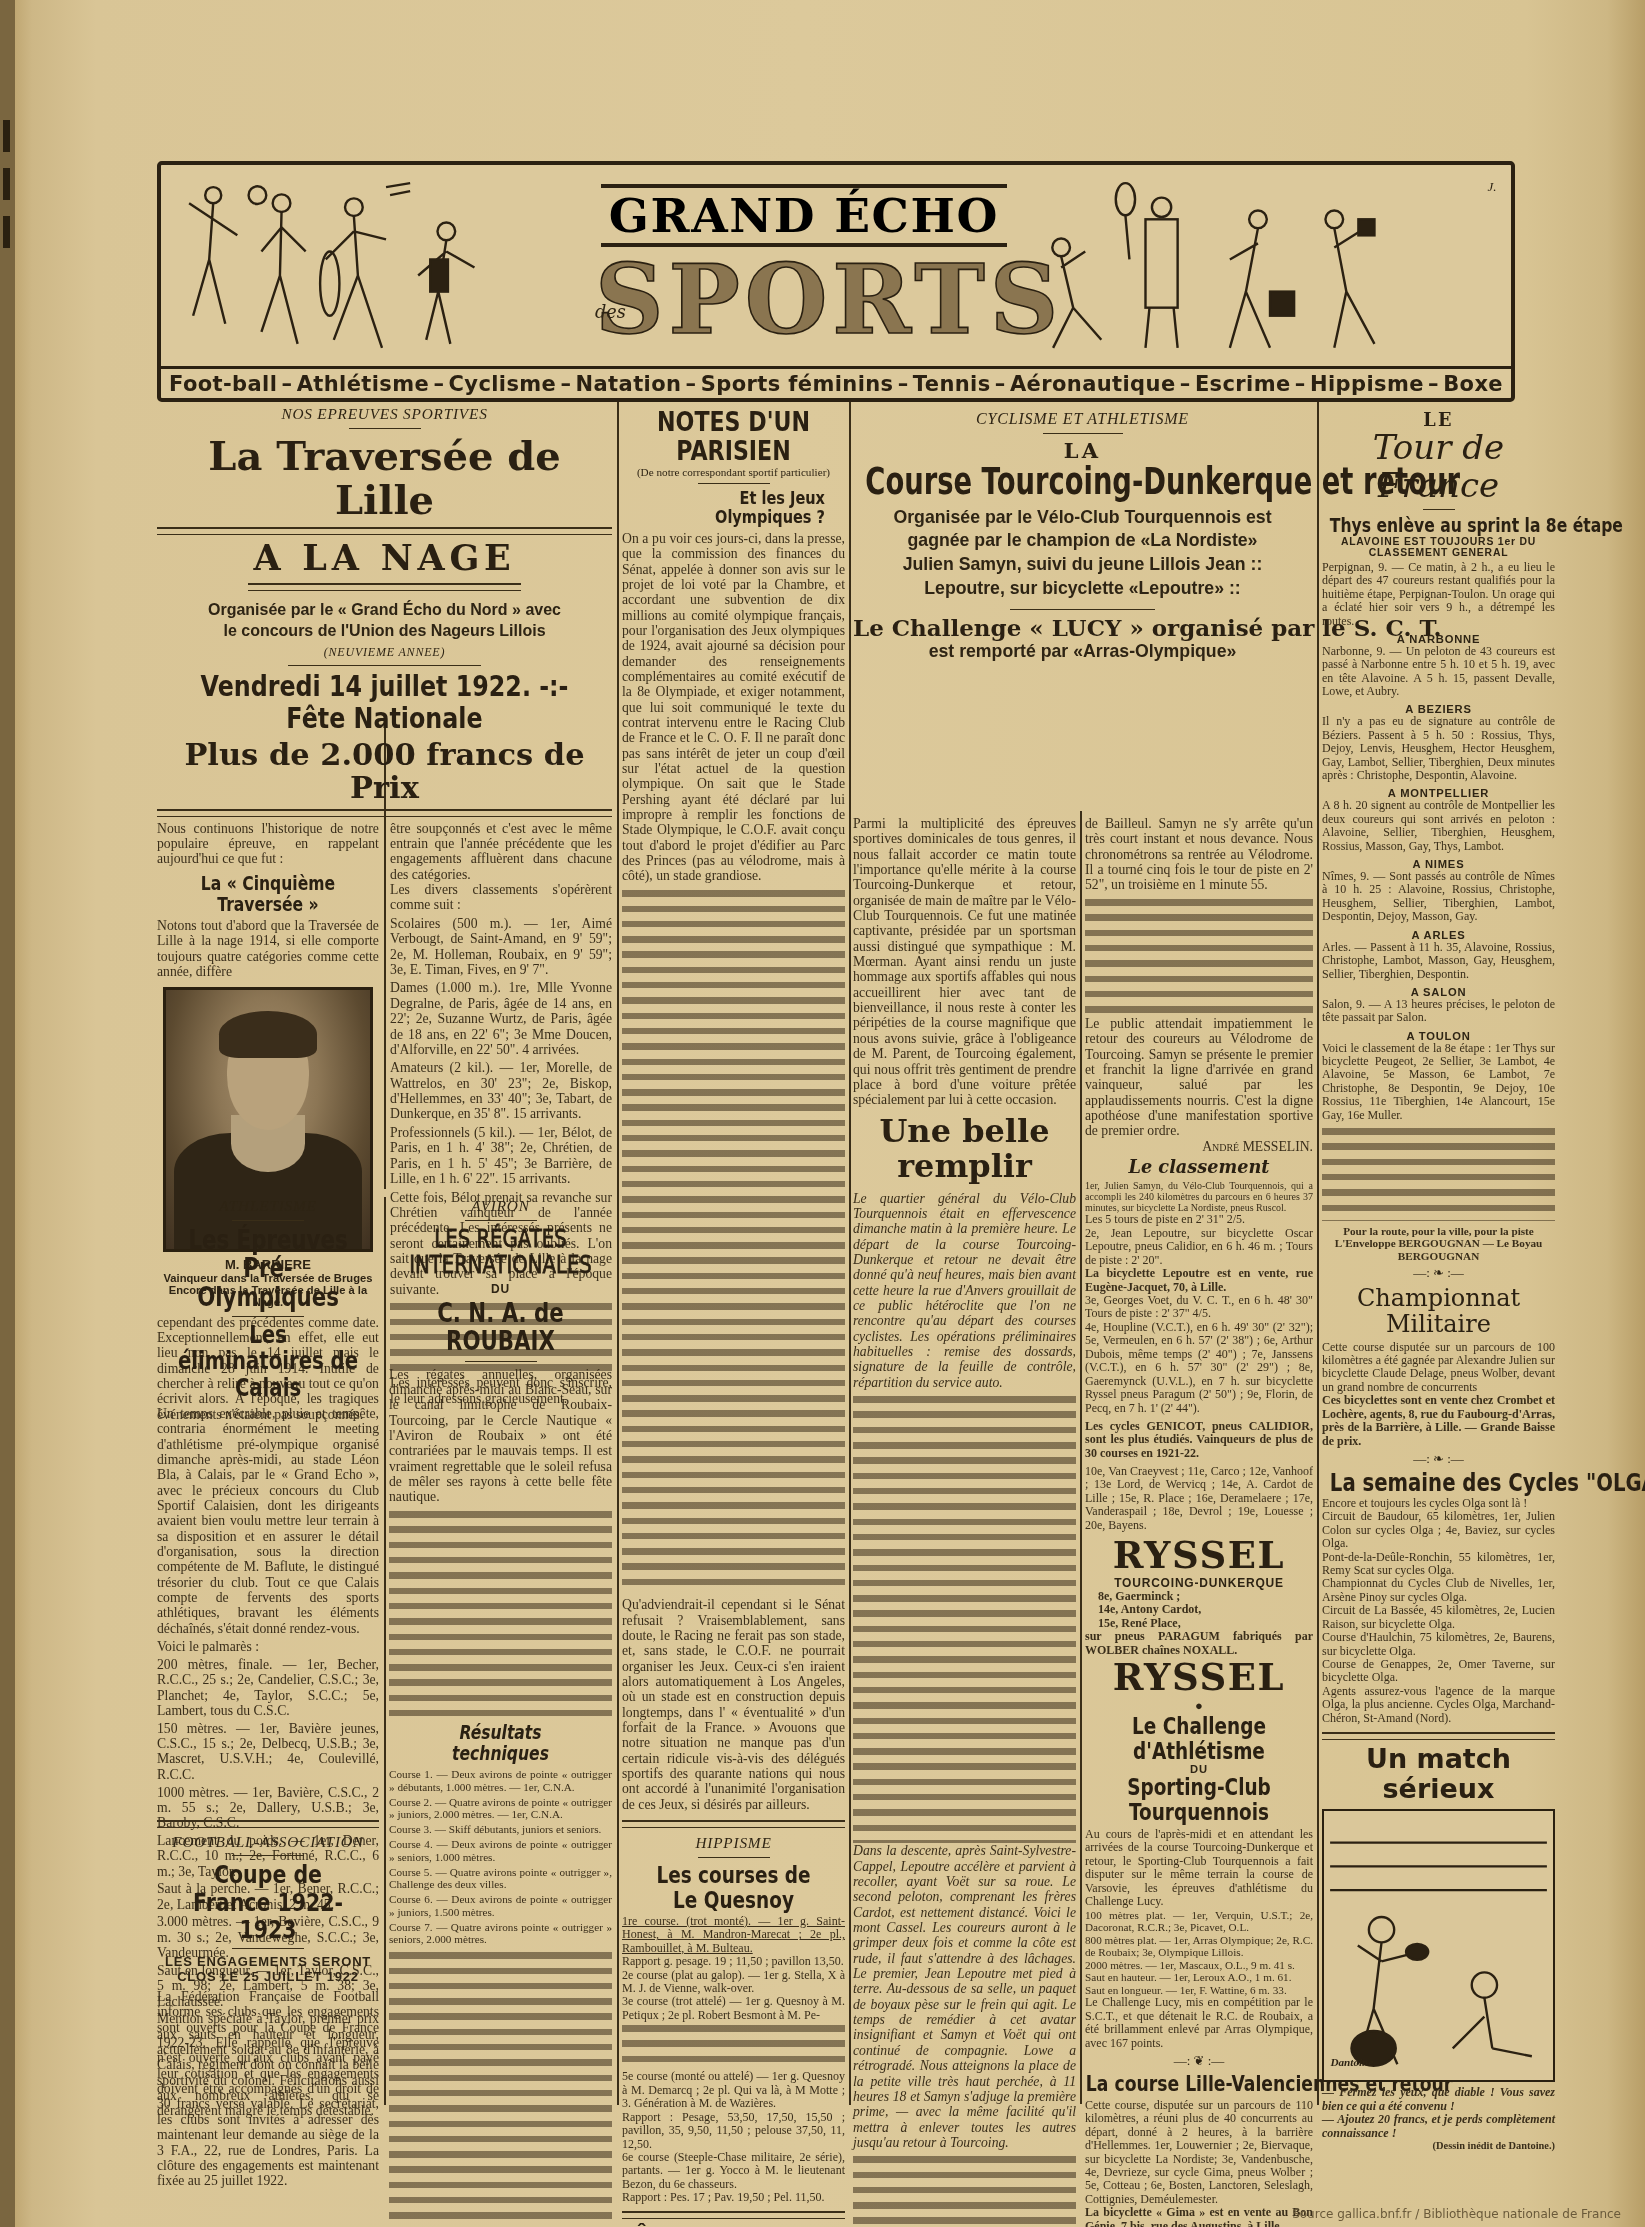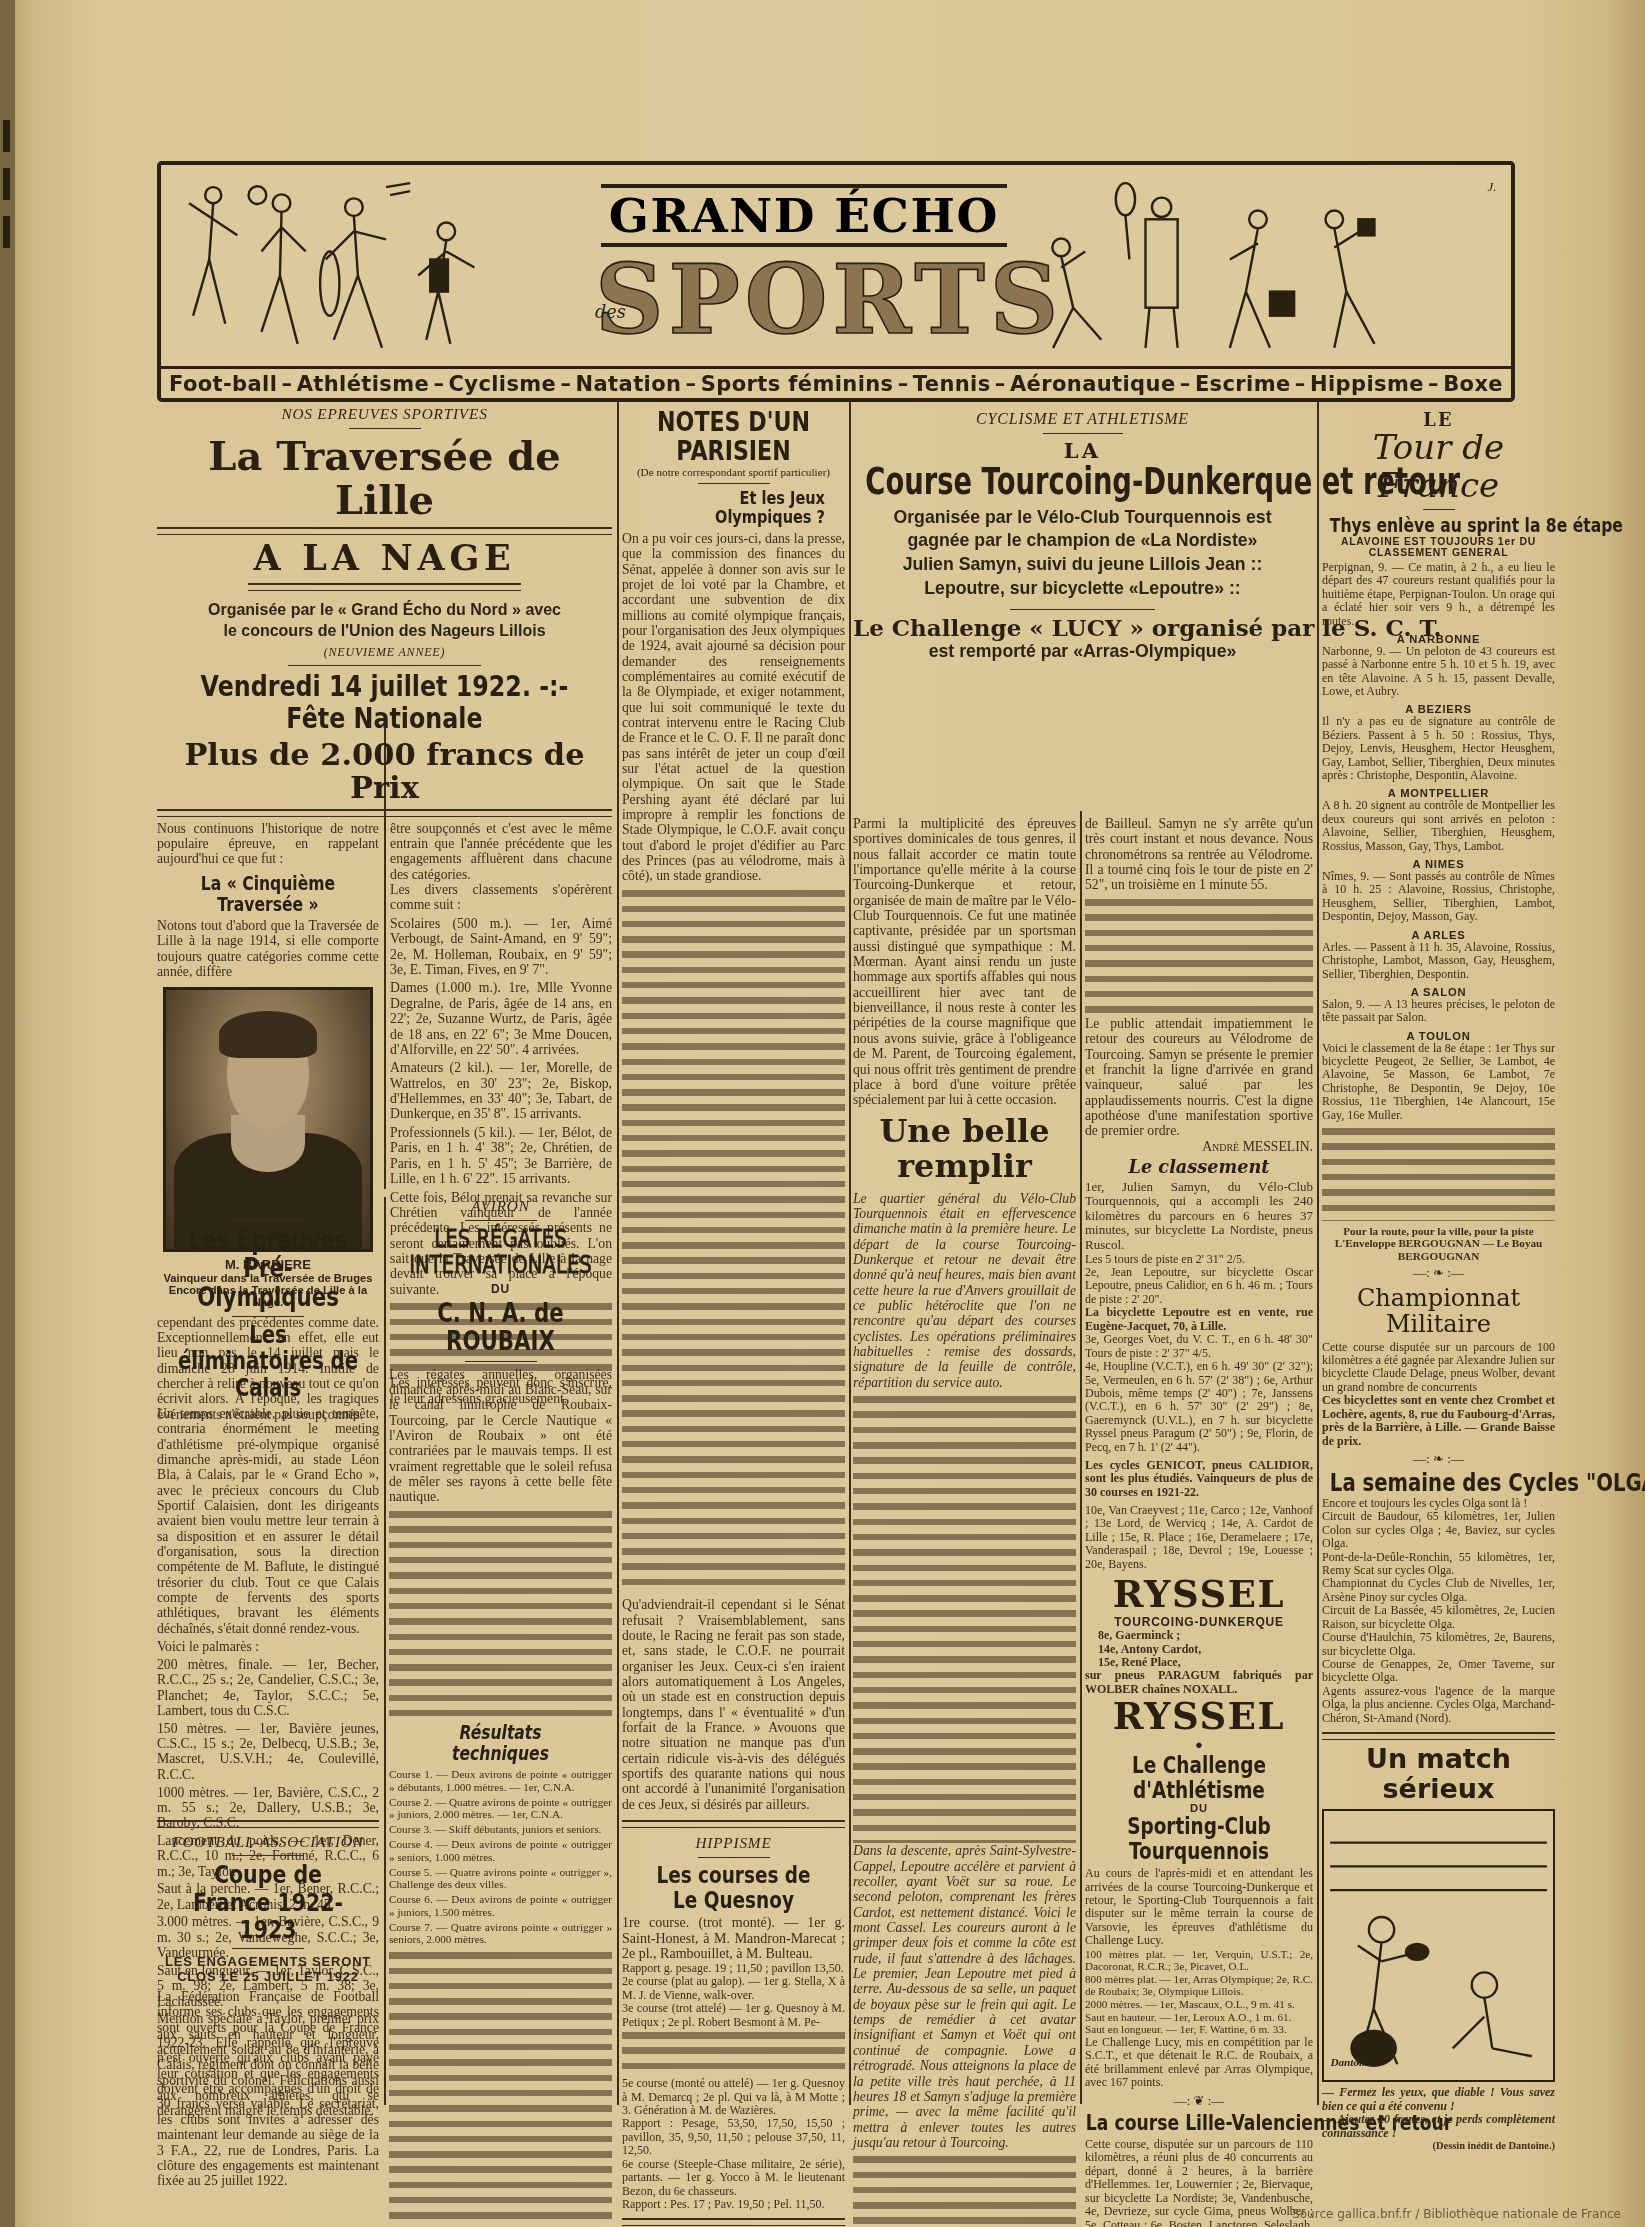--- a/index.html
+++ b/index.html
@@ -261,21 +261,21 @@
     <div class="kicker" style="font-size:11.2px;font-style:normal;letter-spacing:0;">(De notre correspondant sportif particulier)</div>
     <div class="short-rule"></div>
     <div class="hl-cond" style="font-size:17.7px;text-align:right;">Et les Jeux Olympiques ?</div>
     <p class="body-text" style="margin-top:3.2px;">On a pu voir ces jours-ci, dans la presse, que la commission des finances du Sénat, appelée à donner son avis sur le projet de loi voté par la Chambre, et accordant une subvention de dix millions au comité olympique français, pour l'organisation des Jeux olympiques de 1924, avait ajourné sa décision pour demander des renseignements complémentaires au comité exécutif de la 8e Olympiade, et exiger notamment, que lui soit communiqué le texte du contrat intervenu entre le Racing Club de France et le C. O. F. Il ne paraît donc pas sans intérêt de jeter un coup d'œil sur l'état actuel de la question olympique. On sait que le Stade Pershing ayant été déclaré par lui impropre à remplir les fonctions de Stade Olympique, le C.O.F. avait conçu tout d'abord le projet d'édifier au Parc des Princes (pas au vélodrome, mais à côté), un stade grandiose.</p>
     <div class="filler-lines" style="height:707px;margin-top:3.2px;"></div>
     <p class="body-text" style="margin-top:3.2px;">Qu'adviendrait-il cependant si le Sénat refusait ? Vraisemblablement, sans doute, le Racing ne ferait pas son stade, et, sans stade, le C.O.F. ne pourrait organiser les Jeux. Ceux-ci s'en iraient alors automatiquement à Los Angeles, où un stade est en construction depuis longtemps, dans l' « éventualité » d'un forfait de la France. » Avouons que notre situation ne manque pas d'un certain ridicule vis-à-vis des délégués sportifs des quarante nations qui nous ont accordé à l'unanimité l'organisation de ces Jeux, si désirés par ailleurs.</p>
     <div class="deco-rule" style="margin-top:8px;"></div>
     <div class="kicker" style="margin-top:6.4px;">HIPPISME</div>
     <div class="short-rule"></div>
     <div class="hl-cond" style="font-size:22.5px;">Les courses de Le Quesnoy</div>
-    <p class="body-text" style="font-size:14px;margin-top:2.4px;">1re course. (trot monté). — 1er g. Saint-Honest, à M. Mandron-Marecat ; 2e pl., Rambouillet, à M. Bulteau.</p>
+    <p class="body-text" style="font-size:12px;margin-top:2.4px;text-decoration:underline;">1re course. (trot monté). — 1er g. Saint-Honest, à M. Mandron-Marecat ; 2e pl., Rambouillet, à M. Bulteau.</p>
     <p class="body-text" style="font-size:12px;">Rapport g. pesage. 19 ; 11,50 ; pavillon 13,50.</p>
     <p class="body-text" style="font-size:12px;">2e course (plat au galop). — 1er g. Stella, X à M. J. de Vienne, walk-over.</p>
     <p class="body-text" style="font-size:12px;">3e course (trot attelé) — 1er g. Quesnoy à M. Petiqux ; 2e pl. Robert Besmont à M. Pe-</p>
     <div class="filler-lines" style="height:48px;"></div>
     <p class="body-text" style="font-size:12px;">5e course (monté ou attelé) — 1er g. Quesnoy à M. Demarcq ; 2e pl. Qui va là, à M Motte ; 3. Génération à M. de Wazières.</p>
     <p class="body-text" style="font-size:12px;">Rapport : Pesage, 53,50, 17,50, 15,50 ; pavillon, 35, 9,50, 11,50 ; pelouse 37,50, 11, 12,50.</p>
     <p class="body-text" style="font-size:12px;">6e course (Steeple-Chase militaire, 2e série), partants. — 1er g. Yocco à M. le lieutenant Bezon, du 6e chasseurs.</p>
     <p class="body-text" style="font-size:12px;">Rapport : Pes. 17 ; Pav. 19,50 ; Pel. 11,50.</p>
     <div class="deco-rule" style="margin-top:6.4px;"></div>
     <div class="hl-serif" style="font-size:22.5px;margin-top:4.8px;">ÊTRE PARTOUT</div>
@@ -301,21 +301,21 @@
     <p class="body-text italic">Dans la descente, après Saint-Sylvestre-Cappel, Lepoutre accélère et parvient à recoller, ayant Voët sur sa roue. Le second peloton, comprenant les frères Cardot, est nettement distancé. Voici le mont Cassel. Les coureurs auront à le grimper deux fois et comme la côte est rude, il faut s'attendre à des lâchages. Le premier, Jean Lepoutre met pied à terre. Au-dessous de sa selle, un paquet de boyaux pèse sur le frein qui agit. Le temps de remédier à cet avatar insignifiant et Samyn et Voët qui ont continué de compagnie. Lowe a rétrogradé. Nous atteignons la place de la petite ville très haut perchée, à 11 heures 18 et Samyn s'adjuge la première prime, — avec la même facilité qu'il mettra à enlever toutes les autres jusqu'au retour à Tourcoing.</p>
     <div class="filler-lines" style="height:169px;margin-top:3.2px;"></div>
   </div>
 
   <div class="col" style="left:1085px;top:816px;width:228px;">
     <p class="body-text">de Bailleul. Samyn ne s'y arrête qu'un très court instant et nous devance. Nous chronométrons sa rentrée au Vélodrome. Il a tourné cinq fois le tour de piste en 2' 52", un troisième en 1 minute 55.</p>
     <div class="filler-lines" style="height:120px;margin-top:3.2px;"></div>
     <p class="body-text">Le public attendait impatiemment le retour des coureurs au Vélodrome de Tourcoing. Samyn se présente le premier et franchit la ligne d'arrivée en grand vainqueur, salué par les applaudissements nourris. C'est la digne apothéose d'une manifestation sportive de premier ordre.</p>
     <p class="body-text" style="text-align:right;font-variant:small-caps;">André MESSELIN.</p>
     <div class="hl-serif" style="font-size:17.7px;font-style:italic;margin:3.2px 0;">Le classement</div>
-    <p class="body-text" style="font-size:13px;">1er, Julien Samyn, du Vélo-Club Tourquennois, qui a accompli les 240 kilomètres du parcours en 6 heures 37 minutes, sur bicyclette La Nordiste, pneus Ruscol.</p>
+    <p class="body-text" style="font-size:10px;">1er, Julien Samyn, du Vélo-Club Tourquennois, qui a accompli les 240 kilomètres du parcours en 6 heures 37 minutes, sur bicyclette La Nordiste, pneus Ruscol.</p>
     <p class="body-text" style="font-size:12px;">Les 5 tours de piste en 2' 31" 2/5.</p>
     <p class="body-text" style="font-size:12px;">2e, Jean Lepoutre, sur bicyclette Oscar Lepoutre, pneus Calidior, en 6 h. 46 m. ; Tours de piste : 2' 20".</p>
     <p class="body-text" style="font-size:12px;font-weight:bold;">La bicyclette Lepoutre est en vente, rue Eugène-Jacquet, 70, à Lille.</p>
     <p class="body-text" style="font-size:12px;">3e, Georges Voet, du V. C. T., en 6 h. 48' 30" Tours de piste : 2' 37" 4/5.</p>
     <p class="body-text" style="font-size:12px;">4e, Houpline (V.C.T.), en 6 h. 49' 30" (2' 32"); 5e, Vermeulen, en 6 h. 57' (2' 38") ; 6e, Arthur Dubois, même temps (2' 40") ; 7e, Janssens (V.C.T.), en 6 h. 57' 30" (2' 29") ; 8e, Gaeremynck (U.V.L.), en 7 h. sur bicyclette Ryssel pneus Paragum (2' 50") ; 9e, Florin, de Pecq, en 7 h. 1' (2' 44").</p>
     <p class="body-text" style="font-size:12px;font-weight:bold;margin-top:4.8px;">Les cycles GENICOT, pneus CALIDIOR, sont les plus étudiés. Vainqueurs de plus de 30 courses en 1921-22.</p>
     <p class="body-text" style="font-size:12px;margin-top:4.8px;">10e, Van Craeyvest ; 11e, Carco ; 12e, Vanhoof ; 13e Lord, de Wervicq ; 14e, A. Cardot de Lille ; 15e, R. Place ; 16e, Deramelaere ; 17e, Vanderaspail ; 18e, Devrol ; 19e, Louesse ; 20e, Bayens.</p>
     <div class="hl-serif" style="font-size:37px;letter-spacing:1.6px;margin-top:3.2px;">RYSSEL</div>
     <div class="small-caps-bold" style="font-size:12px;">TOURCOING-DUNKERQUE</div>
     <p class="body-text" style="font-size:12px;font-weight:bold;padding-left:13px;">8e, Gaerminck ;</p>

